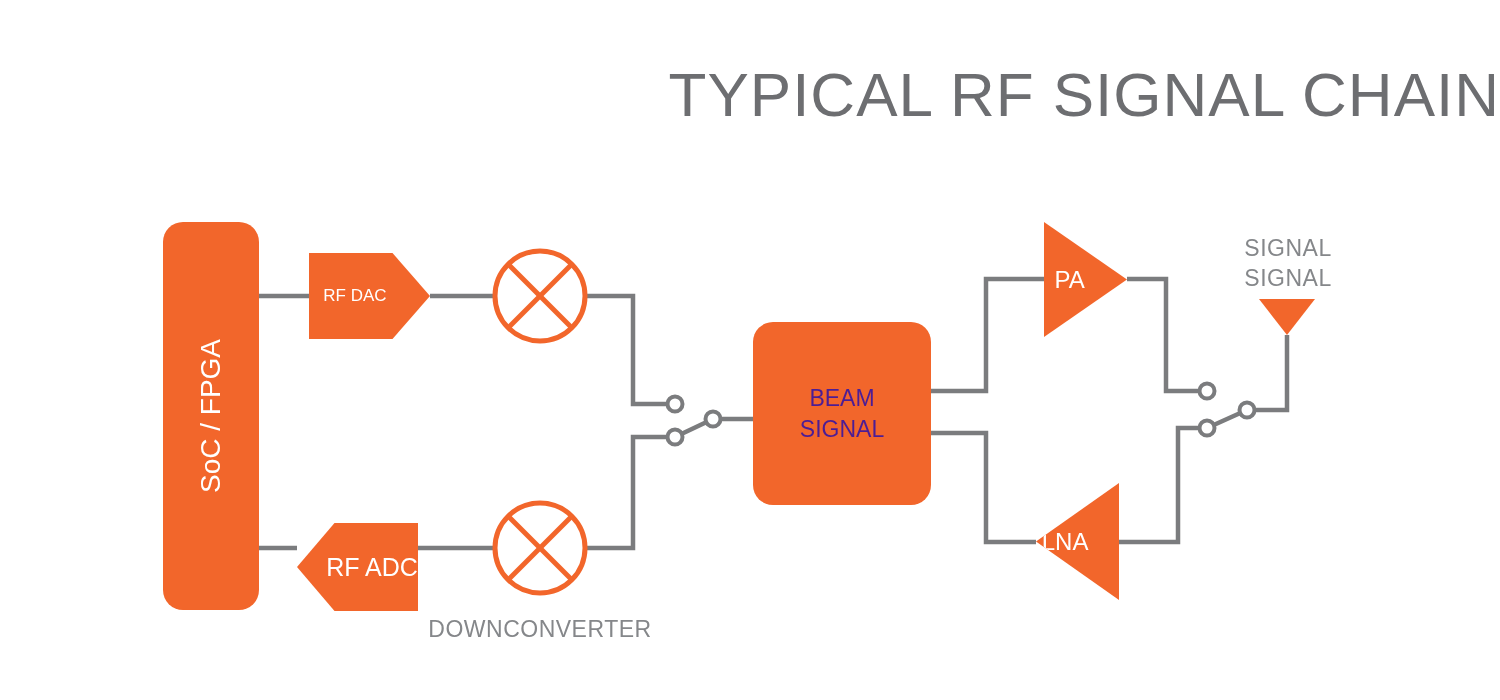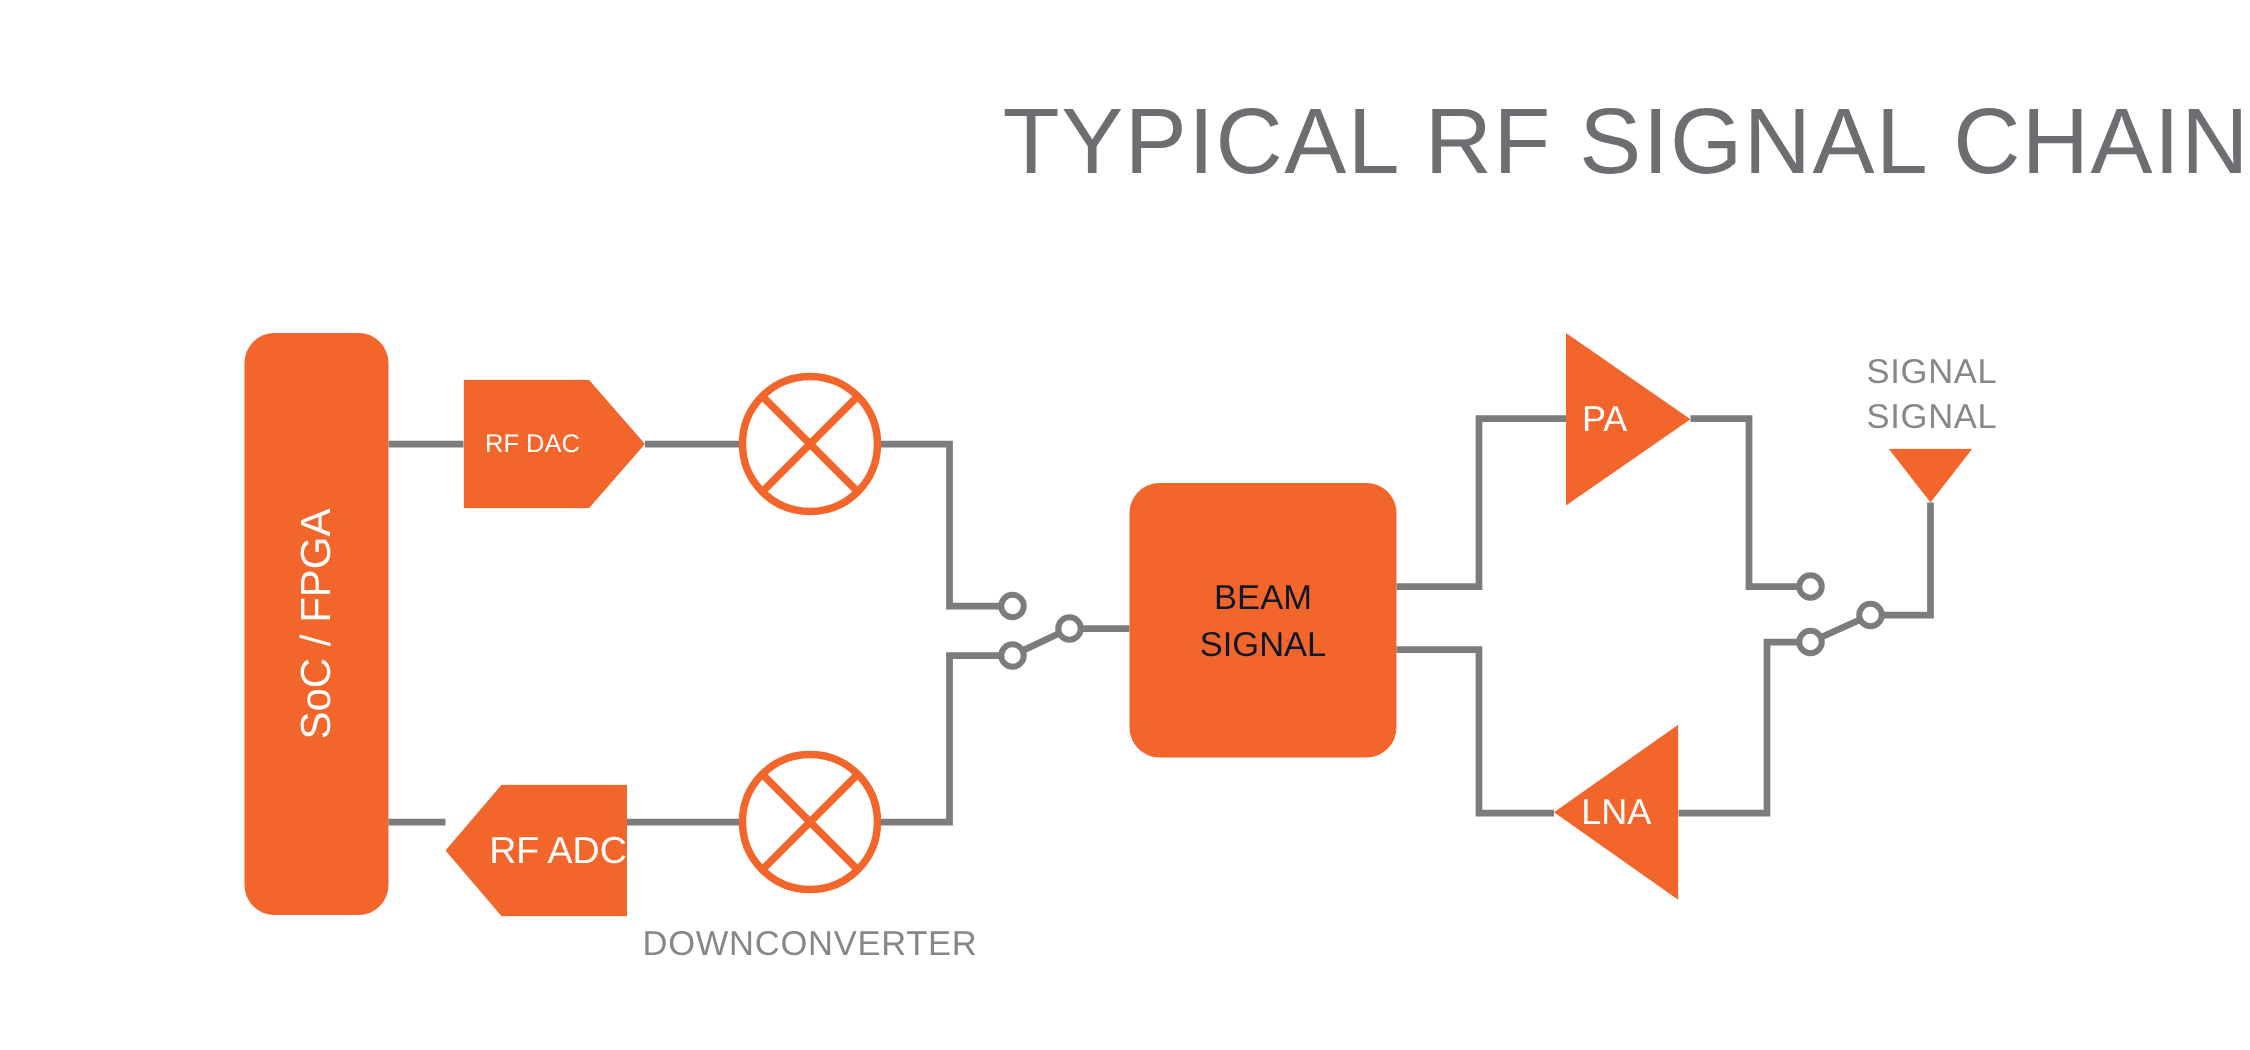--- a/index.html
+++ b/index.html
@@ -32,40 +32,40 @@
   .soc{left:163px;top:222px;width:96px;height:388px;border-radius:20px;}
   .soc-label{
     position:absolute;left:50%;top:50%;
     transform:translate(-50%,-50%) rotate(-90deg);
     white-space:nowrap;font-size:28px;color:#fff;
   }
   .beamformer{
     left:753px;top:322px;width:178px;height:183px;border-radius:20px;
     display:flex;flex-direction:column;align-items:center;justify-content:center;
   }
-  .beamformer .bf-line{font-size:23px;line-height:31px;color:#0f172a;text-align:center;}
+  .beamformer .bf-line{font-size:23px;line-height:31px;color:#4c1d95;text-align:center;}
 
   .rfdac{left:309px;top:253px;width:121px;height:86px;
     clip-path:polygon(0 0, 69% 0, 100% 50%, 69% 100%, 0 100%);
     display:flex;align-items:center;}
   .rfdac .pent-label{width:76%;text-align:center;font-size:17px;}
 
   .rfadc{left:297px;top:507px;width:121px;height:88px;
     clip-path:polygon(31% 0, 100% 0, 100% 100%, 31% 100%, 0 50%);
     display:flex;align-items:center;justify-content:flex-end;margin-top:16px;}
   .rfadc .pent-label{width:76%;text-align:center;font-size:25px;}
 
   .pa-tri{left:1044px;top:222px;width:83px;height:115px;
     clip-path:polygon(0 0, 100% 50%, 0 100%);
     display:flex;align-items:center;}
   .pa-tri .tri-label{width:62%;text-align:center;font-size:24px;}
 
   .lna-tri{left:1036px;top:483px;width:83px;height:117px;
     clip-path:polygon(100% 0, 100% 100%, 0 50%);
-    display:flex;align-items:center;justify-content:center;}
+    display:flex;align-items:center;justify-content:flex-start;}
   .lna-tri .tri-label{width:70%;text-align:center;font-size:24px;}
 
   .antenna-tri{left:1259px;top:299px;width:56px;height:36px;
     clip-path:polygon(0 0, 100% 0, 50% 100%);}
 
   .small-label{
     position:absolute;transform:translate(-50%,-50%);
     color:var(--label-gray);font-size:23px;letter-spacing:0.5px;
     white-space:nowrap;text-align:center;
   }

